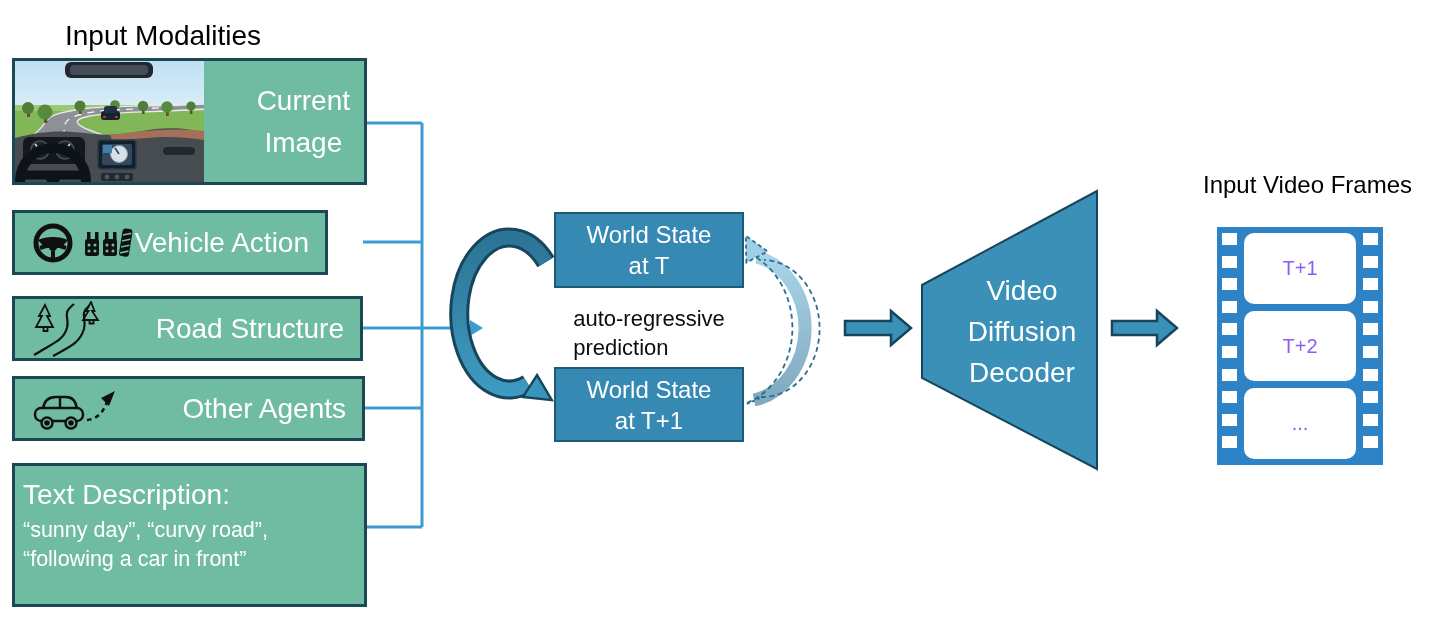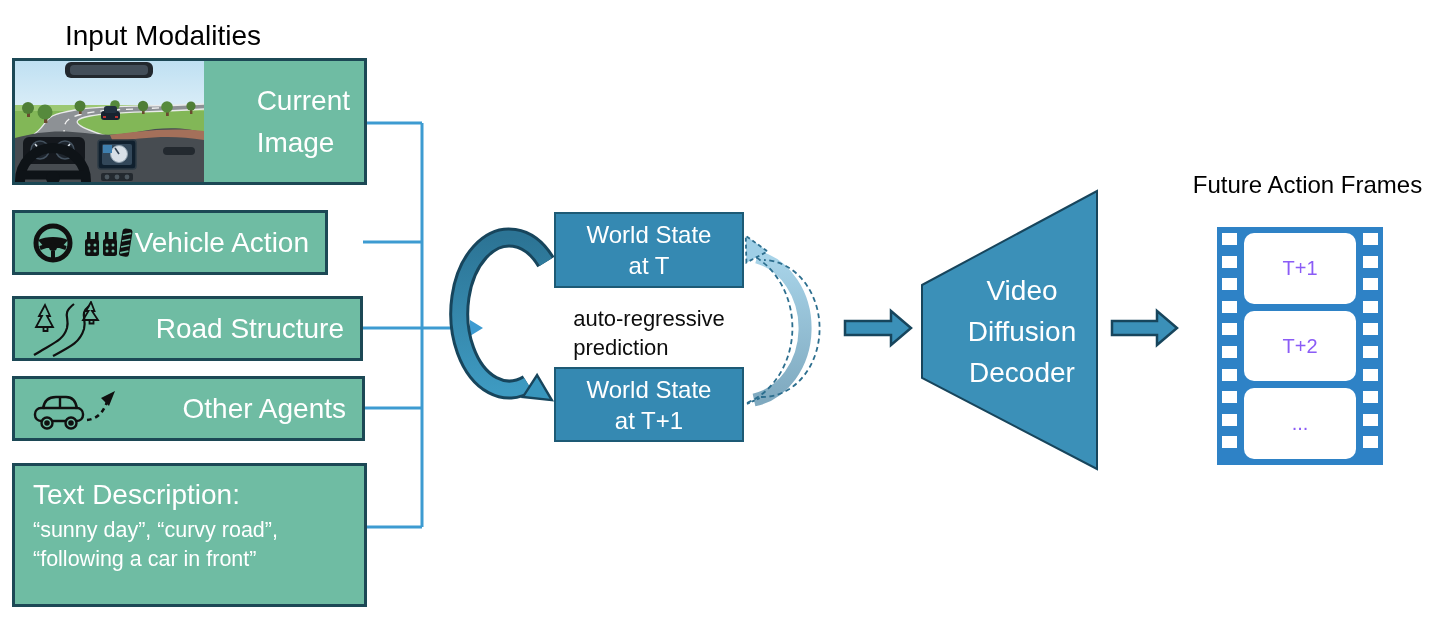--- a/index.html
+++ b/index.html
@@ -15,25 +15,25 @@
   .gbox{
     position:absolute;box-sizing:border-box;
     background:var(--input-box-fill);
     border:3px solid var(--input-box-border);
     color:#fff;
   }
   .box1{left:12px;top:58px;width:355px;height:127px;}
   .box2{left:12px;top:210px;width:316px;height:65px;}
   .box3{left:12px;top:296px;width:351px;height:65px;}
   .box4{left:12px;top:376px;width:353px;height:65px;}
-  .box5{left:12px;top:463px;width:355px;height:144px;padding:12px 18px;}
+  .box5{left:12px;top:463px;width:355px;height:144px;padding:12px 8px;}
   .scene{position:absolute;left:0;top:0;}
   .b1label{
     position:absolute;right:14px;top:50%;transform:translateY(-50%);
-    text-align:left;font-size:28px;line-height:42px;
+    text-align:center;font-size:28px;line-height:42px;
   }
   .rowbox{display:flex;align-items:center;}
   .rowbox .icon{margin-left:16px;flex:0 0 auto;}
   .rowbox .row-label{flex:1;text-align:right;padding-right:16px;font-size:28px;}
   .td-title{font-size:28px;line-height:34px;}
   .td-examples{font-size:21.5px;line-height:29px;margin-top:4px;}
   
   .overlay{position:absolute;left:0;top:0;pointer-events:none;}
   
   .state-box{
@@ -279,21 +279,21 @@
 at T</div>
   <div class="autoreg ml">auto-regressive
 prediction</div>
   <div class="state-box state-t1 ml">World State
 at T+1</div>
 
   <div class="decoder-label ml">Video
 Diffusion
 Decoder</div>
 
-  <div class="future-title">Future Action Frames</div>
+  <div class="future-title">Input Video Frames</div>
   <div class="film-strip">
     <div class="sprockets left"></div>
     <div class="sprockets right"></div>
     <div class="frames">
       <div class="frame">
         <span>T+1</span>
       </div>
       <div class="frame">
         <span>T+2</span>
       </div>

